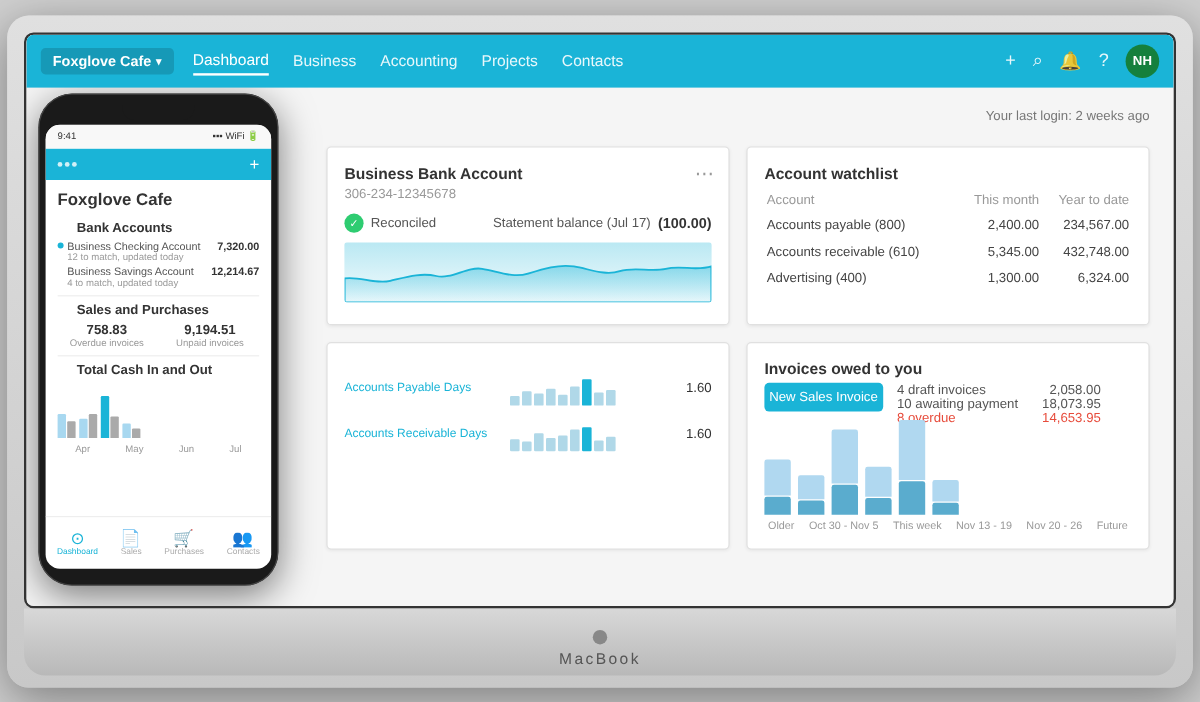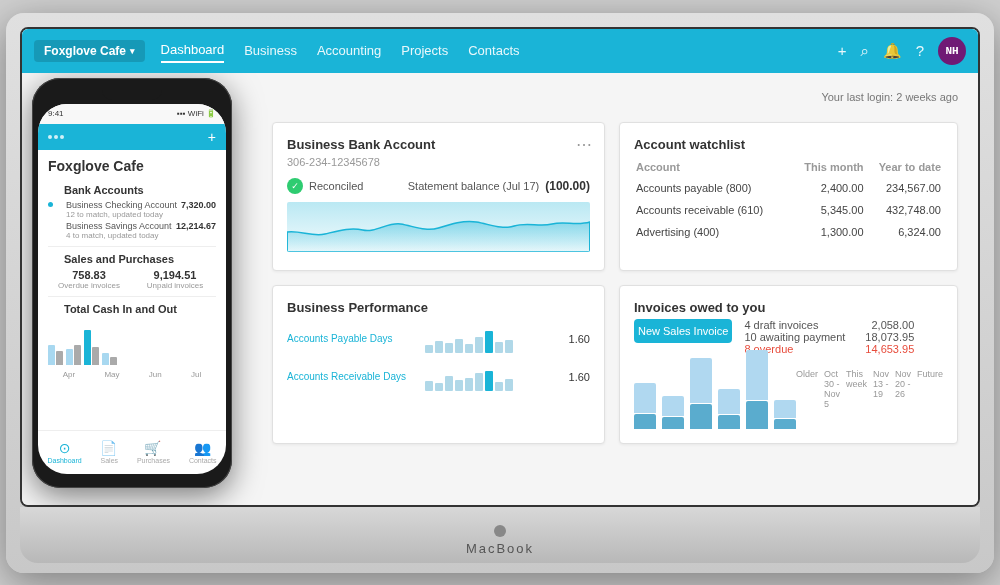--- a/index.html
+++ b/index.html
@@ -113,30 +113,29 @@
     }
     .nav-icon {
       color: white;
       font-size: 15px;
       cursor: pointer;
       opacity: 0.9;
     }
     .nav-avatar {
       width: 28px;
       height: 28px;
-      background: #701a75;
+      background: #15803d;
       border-radius: 50%;
       display: flex;
       align-items: center;
       justify-content: center;
       color: white;
       font-size: 11px;
       font-weight: 700;
       cursor: pointer;
-      font-family: Liberation Mono, monospace;
     }
 
     
     .main-content {
       flex: 1;
       overflow: hidden;
       position: relative;
     }
 
     
@@ -254,21 +253,21 @@
     
     .watchlist-table {
       width: 100%;
       font-size: 11px;
     }
     .watchlist-table thead tr {
       border-bottom: 1px solid #e0e0e0;
     }
     .watchlist-table th {
       color: #999;
-      font-weight: 700;
+      font-weight: 400;
       padding: 3px 0;
       text-align: left;
     }
     .watchlist-table th:not(:first-child) {
       text-align: right;
     }
     .watchlist-table td {
       padding: 4px 0;
       color: #444;
       text-align: left;
@@ -395,21 +394,21 @@
       background: #1a1a1a;
       border-radius: 0 0 10px 10px;
       margin: 0 auto 4px;
       position: relative;
       z-index: 5;
     }
     .phone-screen {
       width: 100%;
       height: calc(100% - 20px);
       background: white;
-      border-radius: 29px;
+      border-radius: 12px;
       overflow: hidden;
       display: flex;
       flex-direction: column;
     }
     .phone-status-bar {
       background: #f8f8f8;
       height: 20px;
       display: flex;
       align-items: center;
       justify-content: space-between;
@@ -461,21 +460,21 @@
     .phone-account-row {
       display: flex;
       justify-content: space-between;
       margin-bottom: 2px;
     }
     .phone-account-name {
       font-size: 9px;
       color: #555;
       display: flex;
       align-items: flex-start;
-      gap: 13px;
+      gap: 3px;
     }
     .phone-account-dot {
       width: 5px;
       height: 5px;
       background: #1ab4d7;
       border-radius: 50%;
       margin-top: 2px;
       flex-shrink: 0;
     }
     .phone-account-info {
@@ -664,21 +663,20 @@
                     <tr>
                       <td>Advertising (400)</td>
                       <td>1,300.00</td>
                       <td>6,324.00</td>
                     </tr>
                   </tbody>
               </table>
             </div>
 
             <div class="card perf-card">
-              <div class="card-title">Business Performance</div>
               <div style="margin-top:10px;">
                 <div class="bar-row">
                   <span class="perf-label">Accounts Payable Days</span>
                   <div class="perf-bars">
                     <div class="perf-bar" style="height:8px;"></div>
                     <div class="perf-bar" style="height:12px;"></div>
                     <div class="perf-bar" style="height:10px;"></div>
                     <div class="perf-bar" style="height:14px;"></div>
                     <div class="perf-bar" style="height:9px;"></div>
                     <div class="perf-bar" style="height:16px;"></div>
@@ -719,21 +717,21 @@
                     <span>10 awaiting payment</span>
                     <span>18,073.95</span>
                   </div>
                   <div class="row overdue">
                     <span>8 overdue</span>
                     <span>14,653.95</span>
                   </div>
                 </div>
               </div>
 
-              <div style="display:flex;flex-direction:row;">
+              <div style="display:flex;flex-direction:column;">
                 <div class="invoice-chart">
                   <div class="inv-bar-group">
                     <div class="inv-bar" style="height:30px;"></div>
                     <div class="inv-bar dark" style="height:15px;"></div>
                   </div>
                   <div class="inv-bar-group">
                     <div class="inv-bar" style="height:20px;"></div>
                     <div class="inv-bar dark" style="height:12px;"></div>
                   </div>
                   <div class="inv-bar-group">

